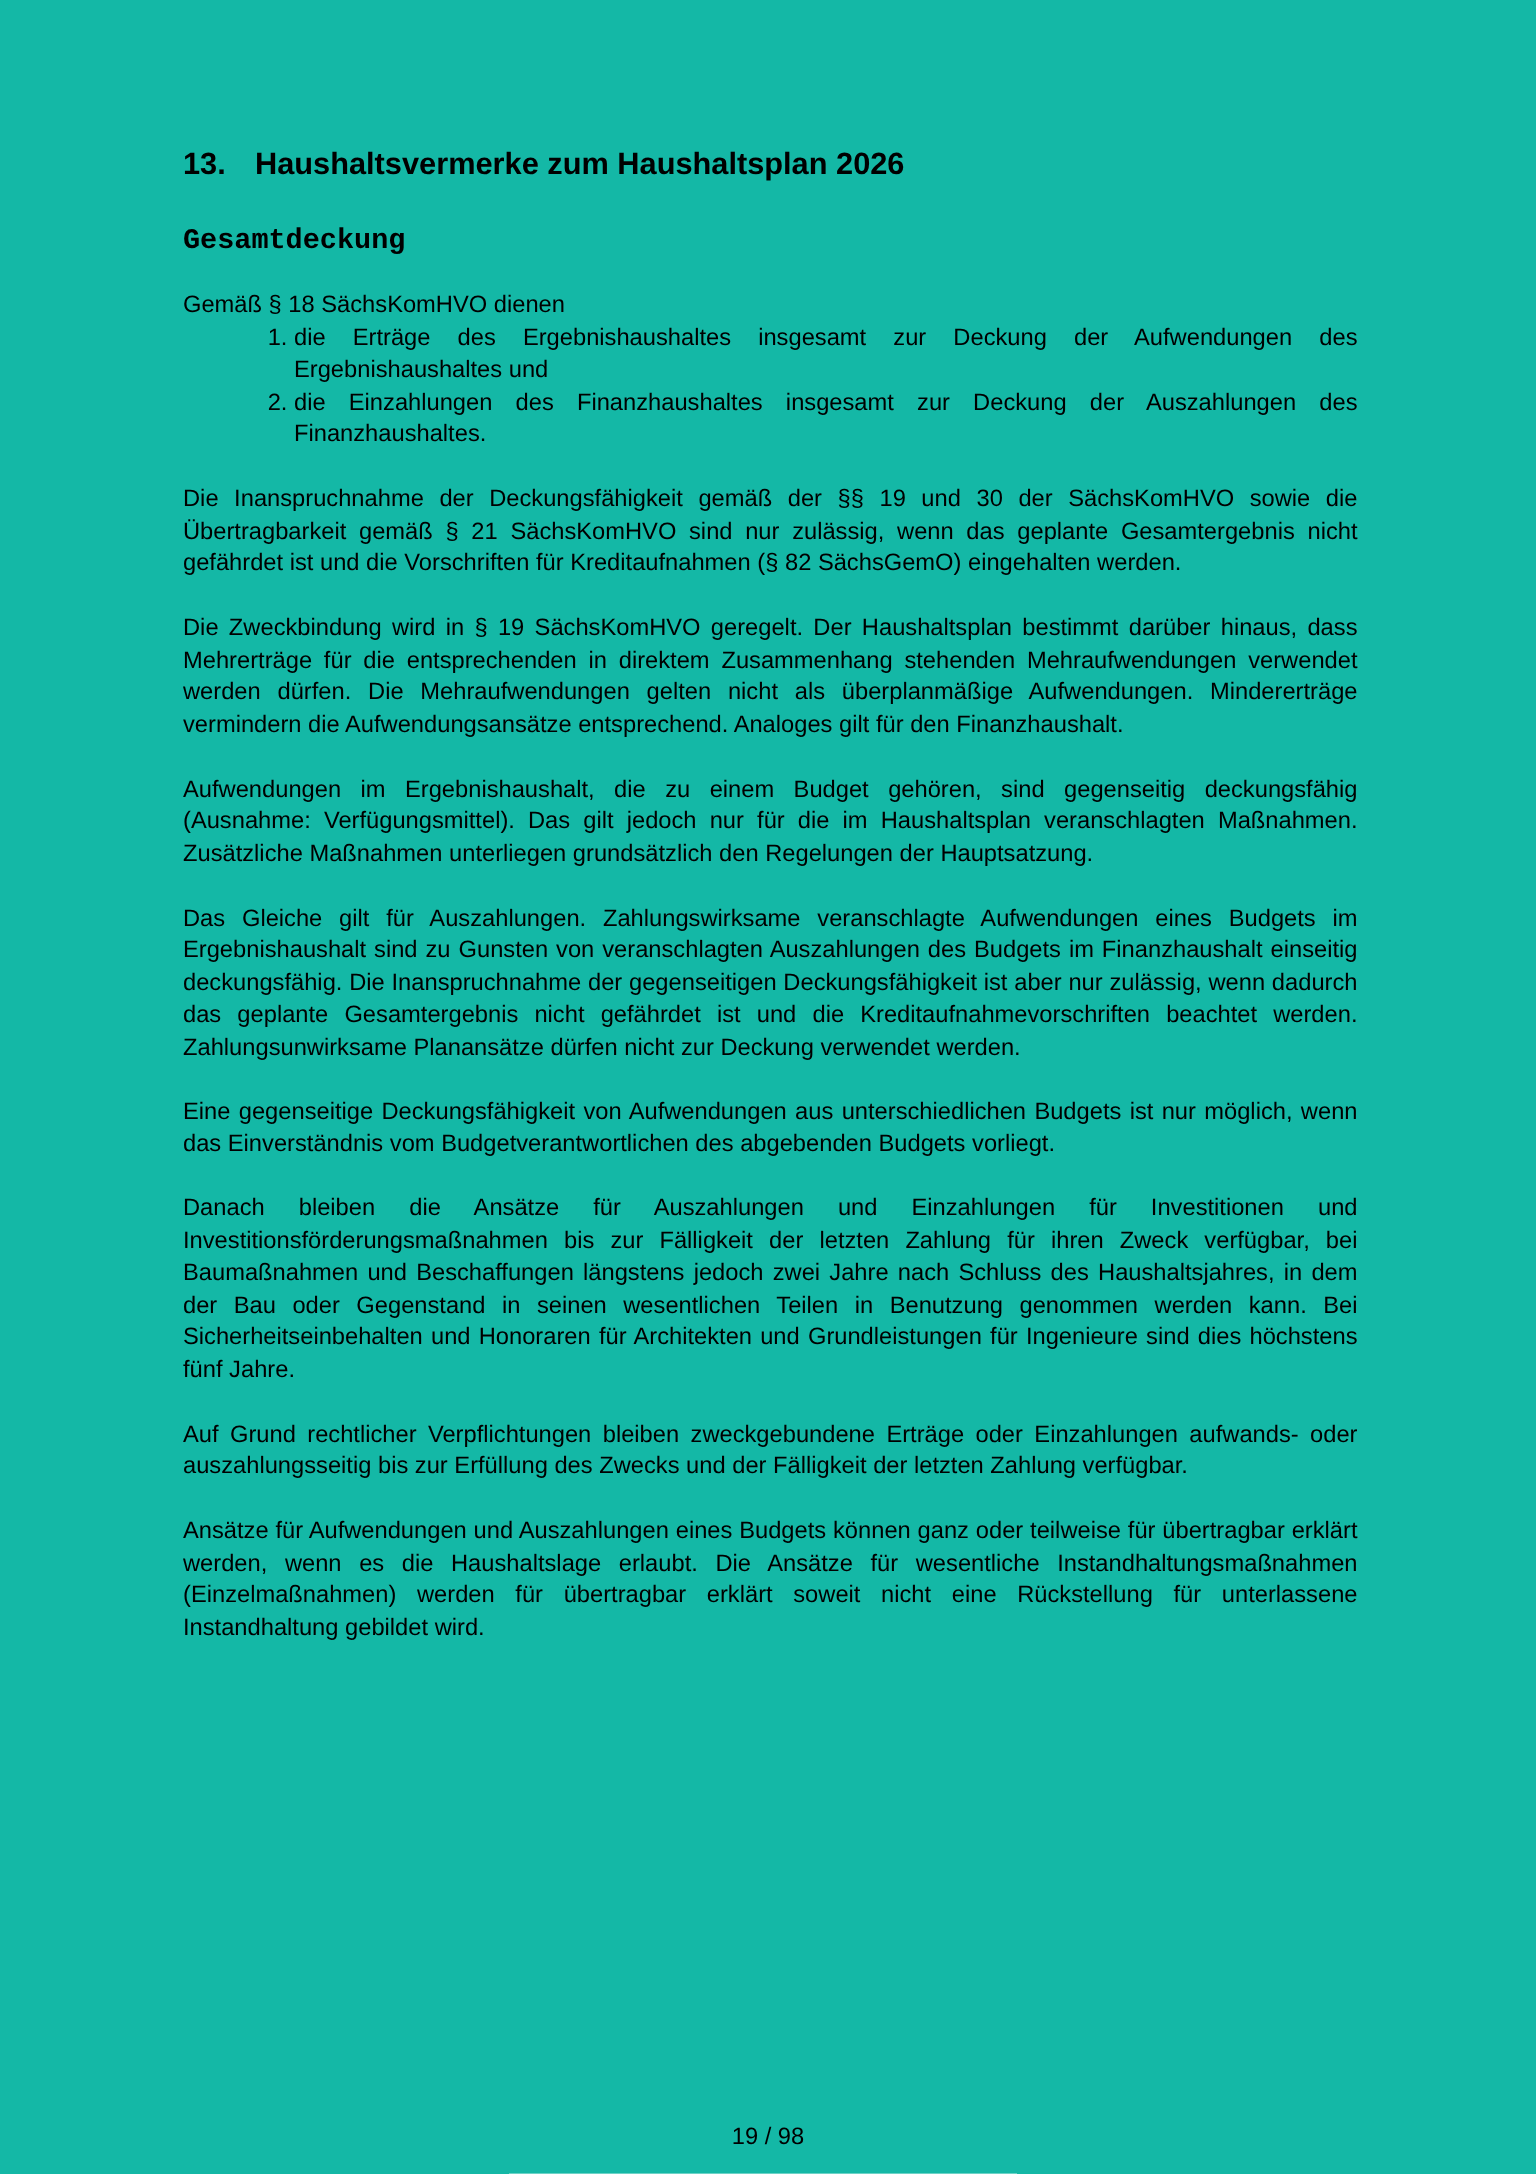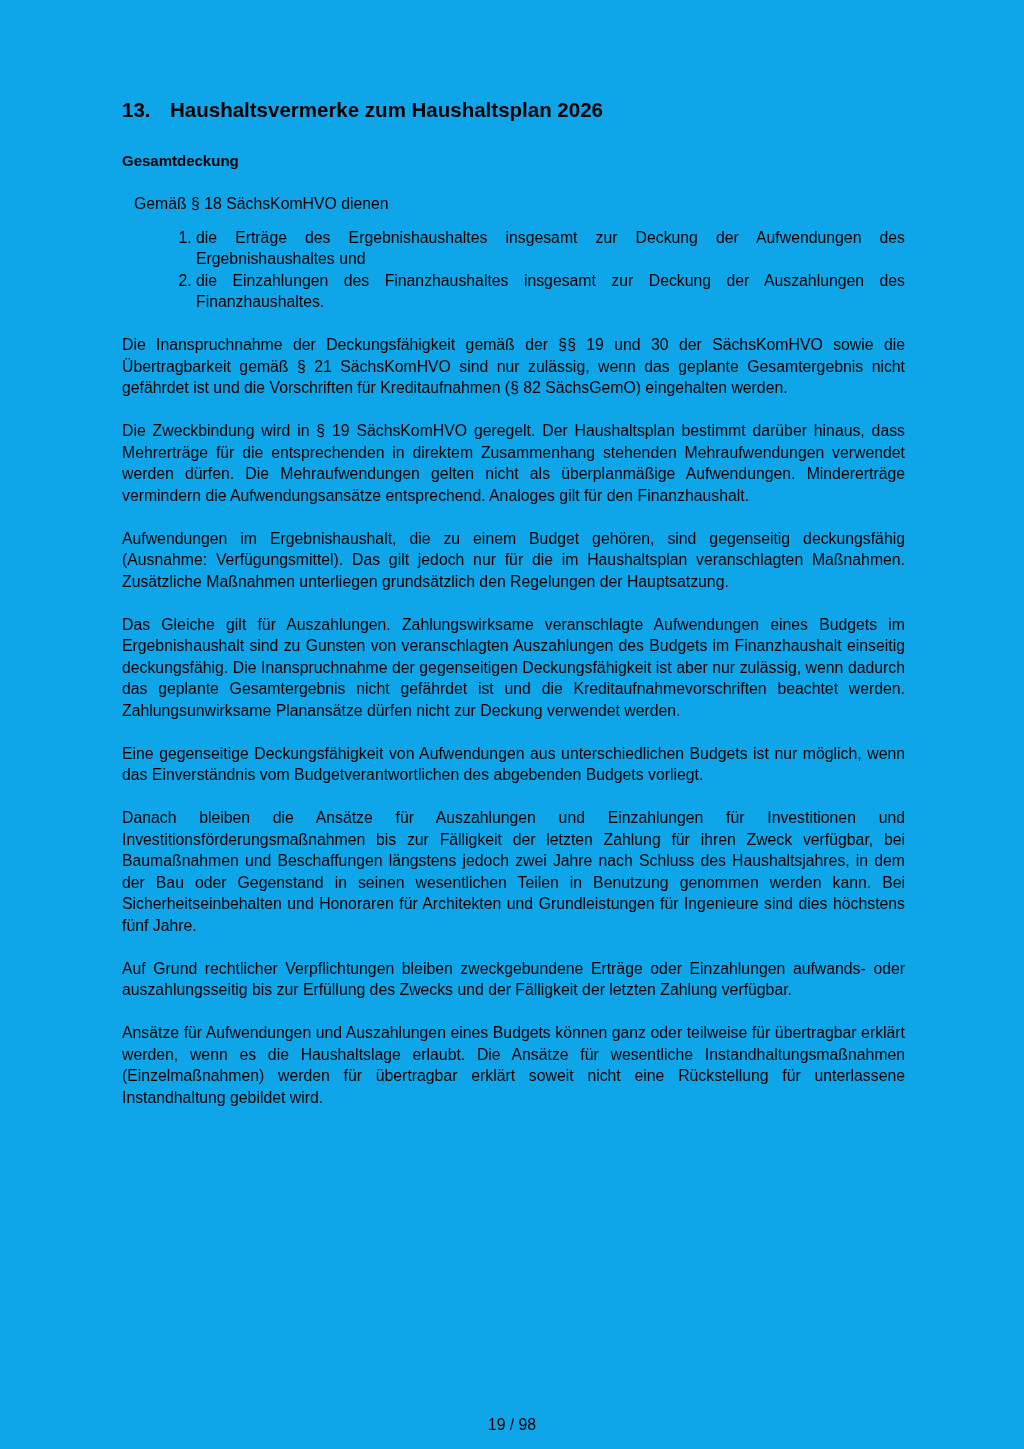--- a/index.html
+++ b/index.html
@@ -16,51 +16,52 @@
       font-family: "Liberation Sans", "DejaVu Sans", sans-serif;
       font-size: 15.8px;
       line-height: 21.5px;
     }
     .page {
       position: absolute;
       left: 0;
       top: 0;
       width: 1024px;
       height: 1449px;
-      background: #0ea5e9;
+      background: #14b8a6;
     }
     .content {
       position: absolute;
       left: 122px;
       top: 98px;
       width: 783px;
     }
     .doc-title {
       font-size: 20.5px;
       line-height: 24px;
       font-weight: bold;
       margin: 0 0 28px 0;
       white-space: nowrap;
     }
     .doc-title .num {
       display: inline-block;
       width: 48px;
     }
     h2.section-heading {
-      font-size: 15px;
+      font-size: 19px;
       line-height: 21.5px;
       font-weight: bold;
       margin: 0 0 21.5px 0;
+      font-family: Liberation Mono, monospace;
     }
     p.para {
       margin: 0 0 21.5px 0;
       text-align: justify;
     }
     p.intro {
-      margin: 12px;
+      margin: 0;
       text-align: justify;
     }
     ol.num-list {
       margin: 0 0 21.5px 0;
       padding: 0 0 0 74px;
       list-style-type: decimal;
       list-style-position: outside;
     }
     ol.num-list li {
       margin: 0;

